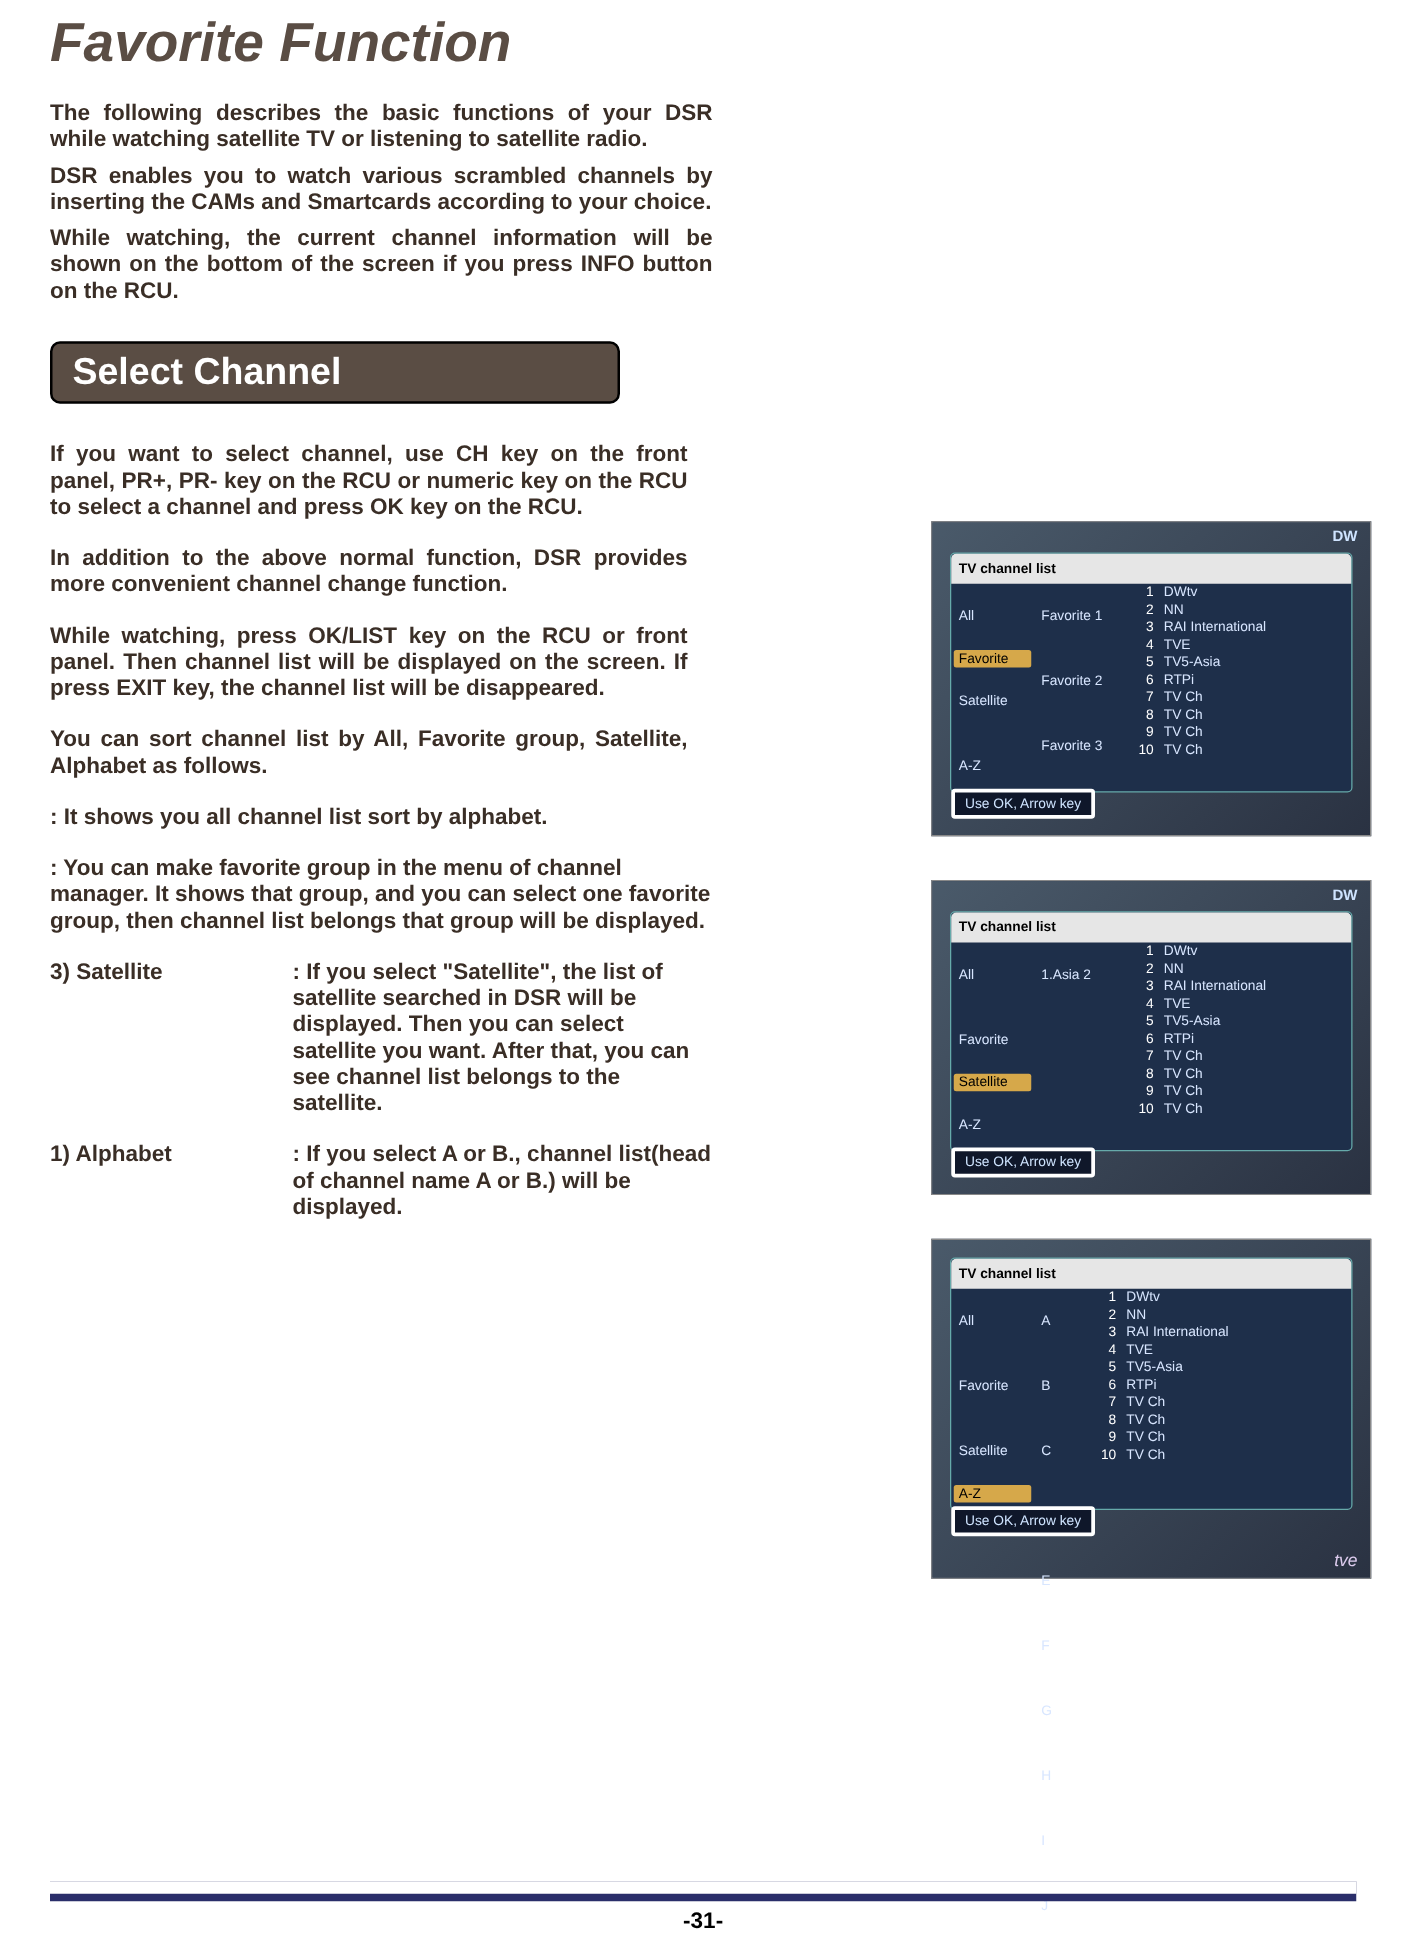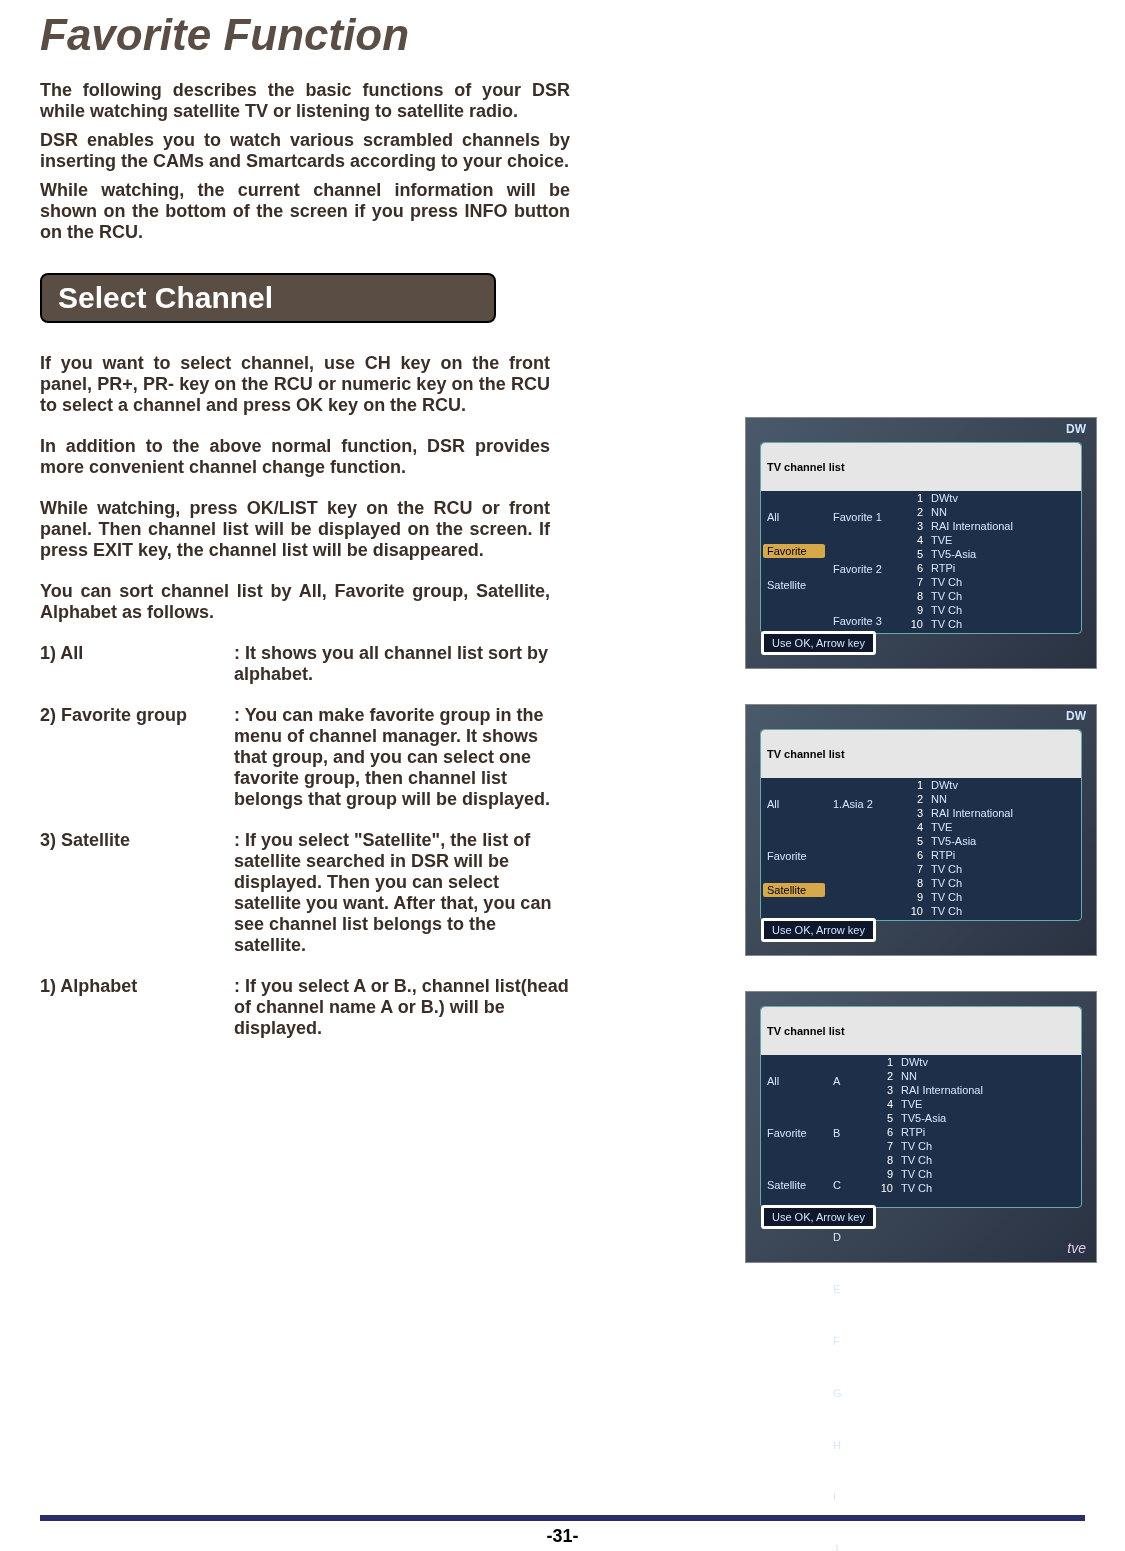--- a/index.html
+++ b/index.html
@@ -97,21 +97,21 @@
   }
   .panel {
     position:absolute;
     border-radius:4px;
     background:#1e2f4a;
     border:1px solid #6aa;
     color:#fff;
     font-size:11px;
   }
   .panel-title {
-    background:#e6e6e6; color:#000; padding:18px 6px; font-weight:bold;
+    background:#e6e6e6; color:#000; padding:6px 6px; font-weight:bold;
     border-top-left-radius:4px; border-top-right-radius:4px;
   }
   .panel-hint {
     position:absolute; bottom:-22px; left:0; background:#0f172a; color:#cfe4ff;
     font-size:11px; padding:3px 8px; border-radius:3px; border:3px solid #ffffff;
   }
   .cat-list div { padding:20px 6px; color:#d8e6ff; }
   .cat-list .sel { background:#d6a84a; color:#000; border-radius:2px; margin:1px 2px; padding:1px 4px; }
   .ch-list { font-size:11px; color:#d8e6ff; }
   .ch-list .row { display:flex; padding:1px 4px; }
@@ -151,25 +151,23 @@
 
   <div class="body-block">
     <p>If you want to select channel, use CH key on the front panel, PR+, PR- key on the RCU or numeric key on the RCU to select a channel and press OK key on the RCU.</p>
     <p>In addition to the above normal function, DSR provides more convenient channel change function.</p>
     <p>While watching, press OK/LIST key on the RCU or front panel. Then channel list will be displayed on the screen. If press EXIT key, the channel list will be disappeared.</p>
     <p>You can sort channel list by All, Favorite group, Satellite, Alphabet as follows.</p>
   </div>
 
   <div class="sort-list">
     <div class="sort-row">
-      <div class="sort-label">1) All</div>
       <div class="sort-desc">: It shows you all channel list sort by alphabet.</div>
     </div>
     <div class="sort-row">
-      <div class="sort-label">2) Favorite group</div>
       <div class="sort-desc">: You can make favorite group in the menu of channel manager. It shows that group, and you can select one favorite group, then channel list belongs that group will be displayed.</div>
     </div>
     <div class="sort-row">
       <div class="sort-label">3) Satellite</div>
       <div class="sort-desc">: If you select "Satellite", the list of satellite searched in DSR will be displayed. Then you can select satellite you want. After that, you can see channel list belongs to the satellite.</div>
     </div>
     <div class="sort-row">
       <div class="sort-label">1) Alphabet</div>
       <div class="sort-desc">: If you select A or B., channel list(head of channel name A or B.) will be displayed.</div>
     </div>

